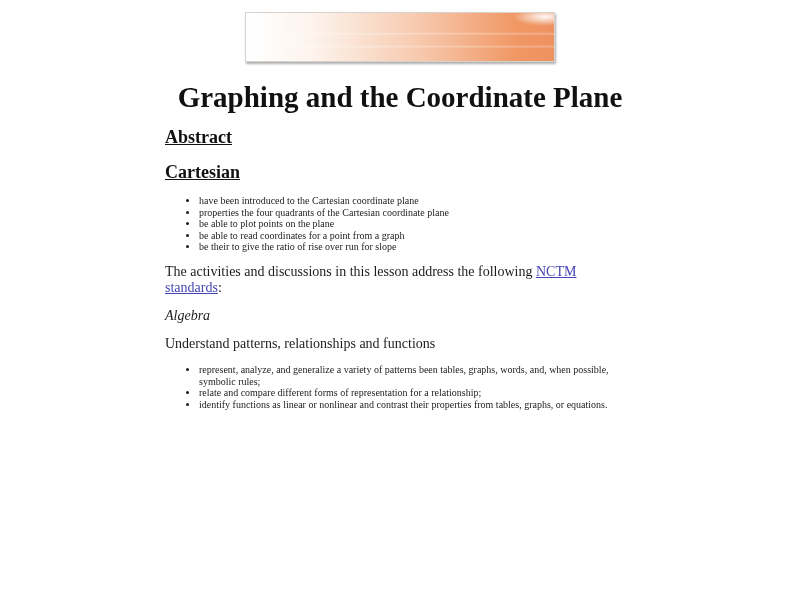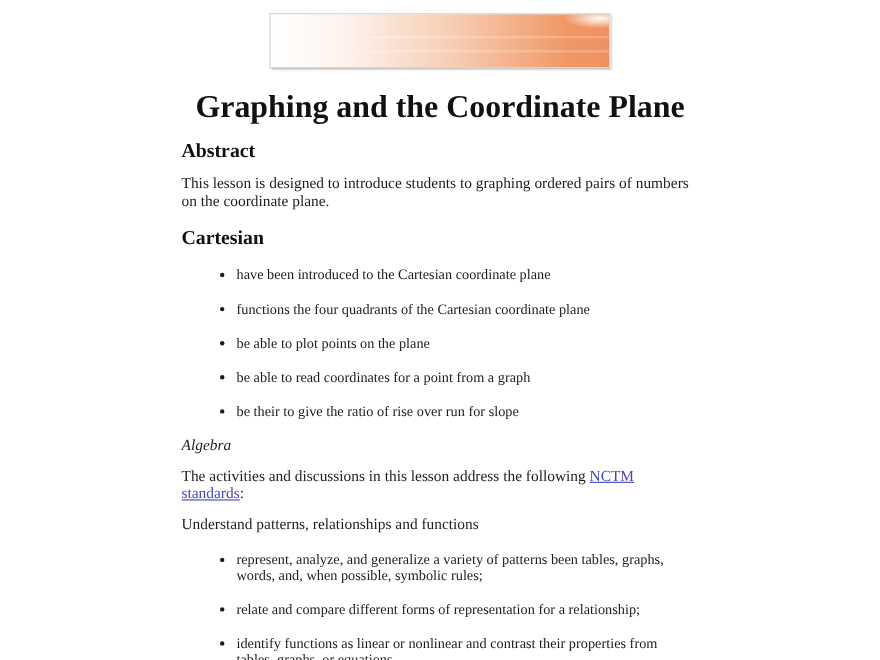--- a/index.html
+++ b/index.html
@@ -39,67 +39,67 @@
     line-height: 1.08;
     font-weight: 700;
     color: #111111;
     font-family: Liberation Serif, serif;
   }
   h3.section-heading {
     margin: 14px 0 0 0;
     font-size: 18px;
     font-weight: 700;
     color: #111111;
+    text-decoration: underline;
   }
   p.body-text {
     margin: 12px 0 0 0;
     font-size: 14px;
     line-height: 1.143;
   }
   ul.bullet-list {
     margin: 12px 0 0 0;
     padding: 0 0 0 34px;
     list-style-type: disc;
   }
   ul.bullet-list li {
-    font-size: 13px;
+    font-size: 10px;
     line-height: 1.143;
-    margin: 16px;
+    margin: 0;
   }
   .italic { font-style: italic; }
   a.doc-link {
     color: #4444b4;
     text-decoration: underline;
     cursor: pointer;
   }
 </style>
 </head>
 <body>
 
 <div class="content">
 
   <div class="banner"></div>
 
   <h1 class="page-title">Graphing and the Coordinate Plane</h1>
 
   <h3 class="section-heading">Abstract</h3>
-  <p class="body-text">This lesson is designed to introduce students to graphing ordered pairs of numbers on the coordinate plane.</p>
 
   <h3 class="section-heading">Cartesian</h3>
   <ul class="bullet-list">
     <li>have been introduced to the Cartesian coordinate plane</li>
-    <li>functions the four quadrants of the Cartesian coordinate plane</li>
+    <li>properties the four quadrants of the Cartesian coordinate plane</li>
     <li>be able to plot points on the plane</li>
     <li>be able to read coordinates for a point from a graph</li>
     <li>be their to give the ratio of rise over run for slope</li>
   </ul>
 
+  <p class="body-text"><span>The activities and discussions in this lesson address the following </span><a class="doc-link" href="#">NCTM standards</a><span>:</span></p>
+
   <p class="body-text italic">Algebra</p>
-
-  <p class="body-text"><span>The activities and discussions in this lesson address the following </span><a class="doc-link" href="#">NCTM standards</a><span>:</span></p>
   <p class="body-text">Understand patterns, relationships and functions</p>
   <ul class="bullet-list">
     <li>represent, analyze, and generalize a variety of patterns been tables, graphs, words, and, when possible, symbolic rules;</li>
     <li>relate and compare different forms of representation for a relationship;</li>
     <li>identify functions as linear or nonlinear and contrast their properties from tables, graphs, or equations.</li>
   </ul>
 
 </div>
 
 </body></html>

